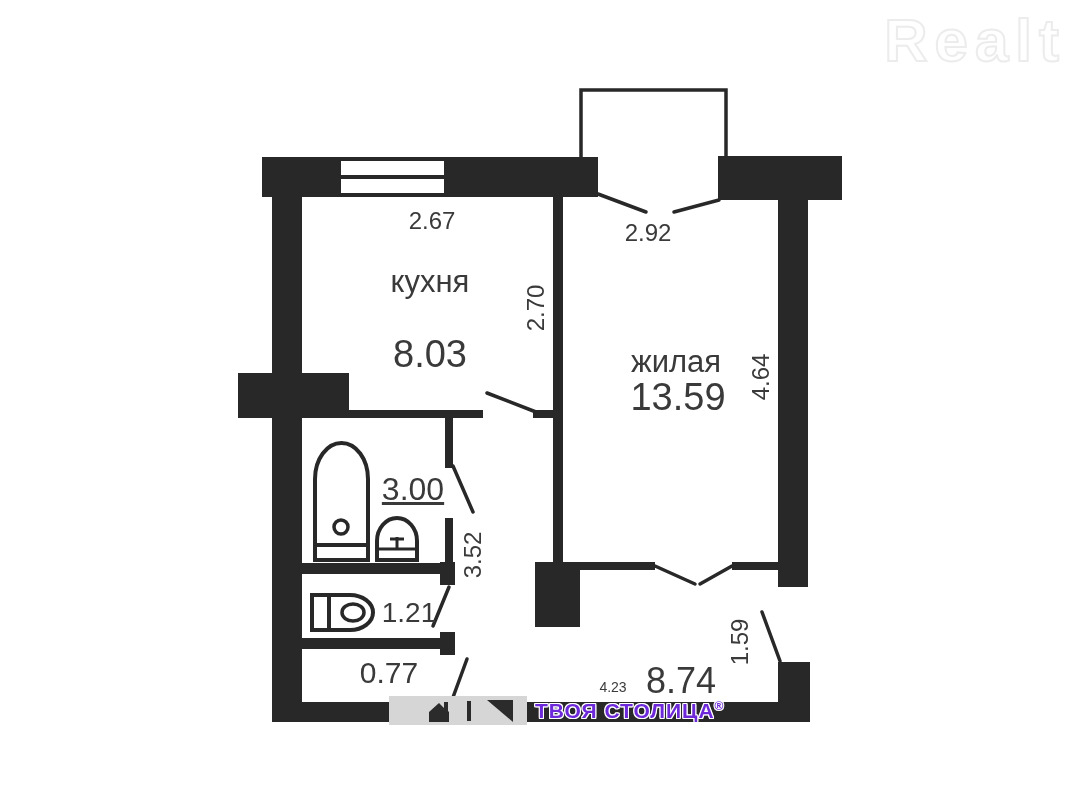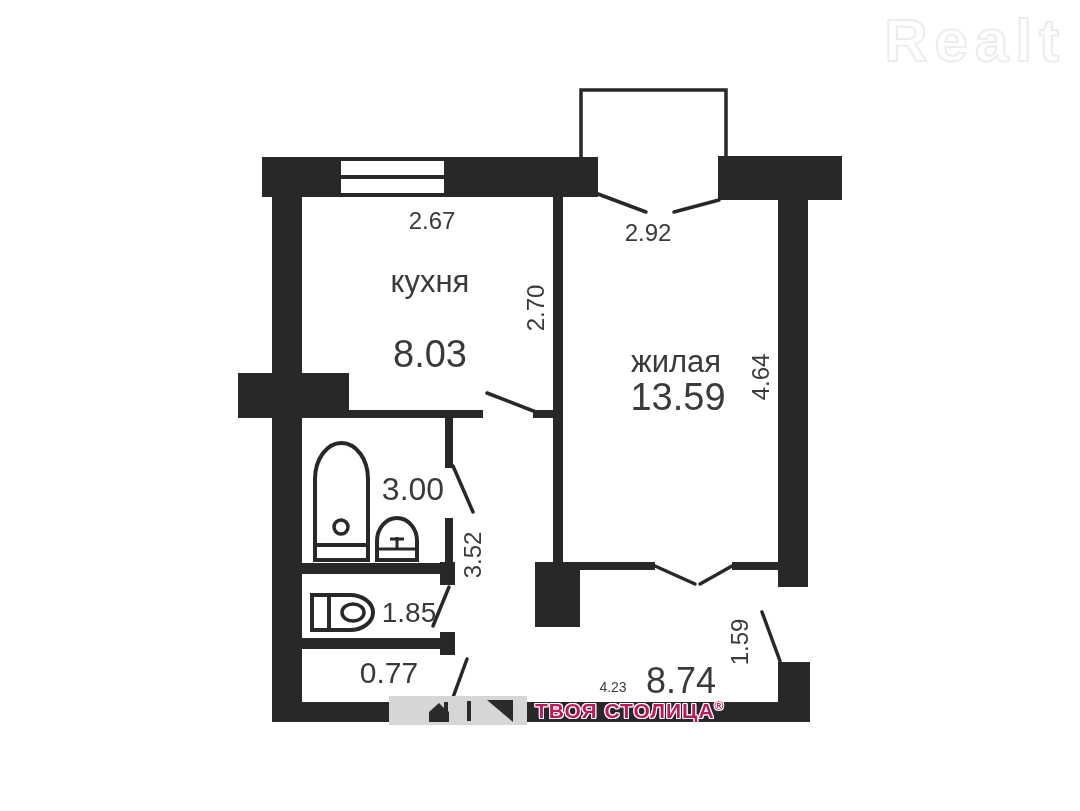--- a/index.html
+++ b/index.html
@@ -33,21 +33,21 @@
     display:flex;align-items:center;
   }
   .mark-chip{
     height:29px;background:#d6d6d6;display:flex;align-items:center;
     padding:0 14px 0 38px;gap:10px;
   }
   .mark-bar{width:4px;height:20px;background:#2b2b2b;}
   .mark-wedge{width:0;height:0;border-top:22px solid #2b2b2b;border-left:26px solid transparent;margin-left:6px;}
   .mark-text{
     margin-left:8px;font-weight:bold;font-size:21px;letter-spacing:1px;
-    color:#be185d;
+    color:#6d28d9;
     text-shadow:-1px -1px 0 #fff,1px -1px 0 #fff,-1px 1px 0 #fff,1px 1px 0 #fff,0 -1px 0 #fff,0 1px 0 #fff,-1px 0 0 #fff,1px 0 0 #fff;
   }
   .mark-reg{font-size:12px;vertical-align:super;}
 </style>
 </head>
 <body>
 
 <div class="canvas">
 
   <div class="brand-logo">Realt</div>
@@ -111,22 +111,22 @@
       <rect x="312" y="595" width="17" height="35"></rect>
       <path d="M329,595 L350,595 A23,17.5 0 0 1 350,630 L329,630 Z"></path>
       <ellipse cx="353" cy="612.5" rx="11" ry="8.5" stroke-width="3.5"></ellipse>
     </g>
   </svg>
 
   <div class="lbl room-name" style="left:430px;top:281px;text-align:right;">кухня</div>
   <div class="lbl room-area" style="left:430px;top:316px;margin-top:38px;">8.03</div>
   <div class="lbl room-name" style="left:676px;top:361px;">жилая</div>
   <div class="lbl room-area" style="left:678px;top:397px;">13.59</div>
-  <div class="lbl area-md" style="left:413px;top:489px;">3.00</div>
-  <div class="lbl dim-md" style="left:409px;top:613px;">1.85</div>
+  <div class="lbl area-md" style="left:413px;top:489px;text-decoration:underline;">3.00</div>
+  <div class="lbl dim-md" style="left:409px;top:613px;">1.21</div>
   <div class="lbl dim-lg" style="left:389px;top:673px;">0.77</div>
   <div class="lbl area-lg" style="left:681px;top:648px;margin-top:33px;">8.74</div>
 
   <div class="lbl dim" style="left:432px;top:221px;">2.67</div>
   <div class="lbl dim" style="left:648px;top:233px;">2.92</div>
   <div class="lbl dim vert" style="left:536px;top:308px;">2.70</div>
   <div class="lbl dim vert" style="left:761px;top:377px;">4.64</div>
   <div class="lbl dim vert" style="left:473px;top:555px;">3.52</div>
   <div class="lbl dim-sm" style="left:613px;top:687px;">4.23</div>
   <div class="lbl dim vert" style="left:740px;top:642px;">1.59</div>

